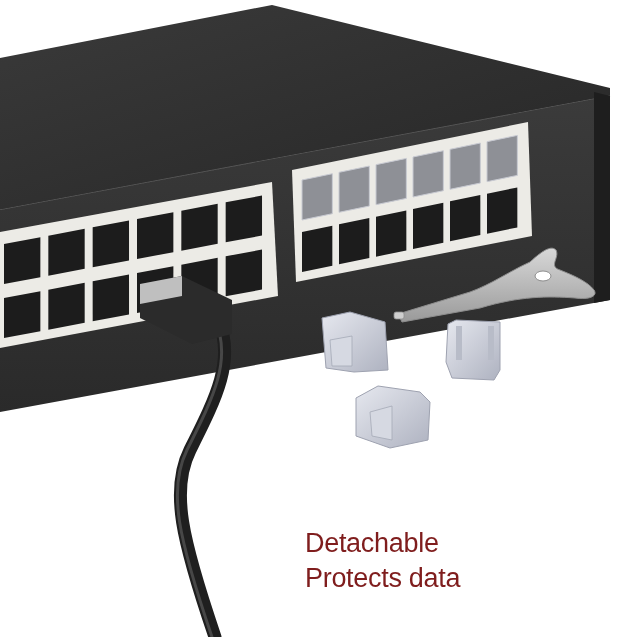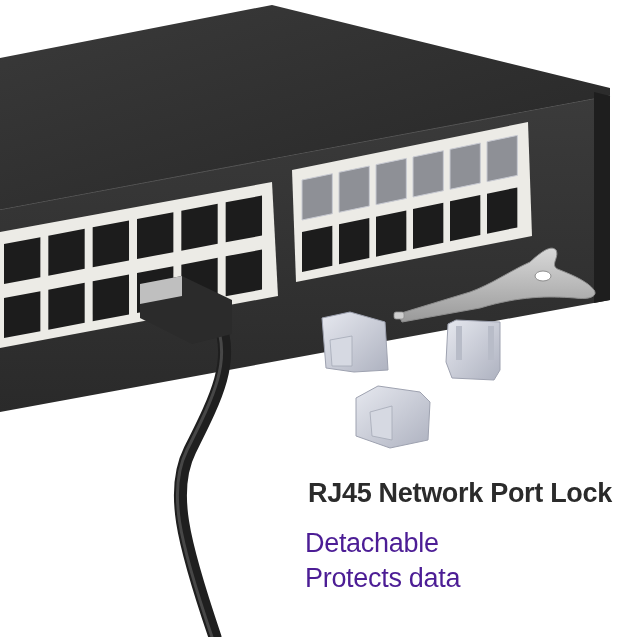--- a/index.html
+++ b/index.html
@@ -5,21 +5,21 @@
   html, body { margin: 0; padding: 0; background: #ffffff; }
   body { width: 640px; height: 637px; position: relative; overflow: hidden; font-family: "Liberation Sans", "DejaVu Sans", sans-serif; }
   #scene { position: absolute; left: 0; top: 0; width: 640px; height: 637px; }
   .caption { position: absolute; left: 0; top: 0; width: 640px; height: 637px; pointer-events: none; }
   .title {
     position: absolute; left: 308px; top: 478px;
     font-size: 27px; font-weight: bold; color: #2b2b2b; letter-spacing: -0.3px;
     white-space: nowrap;
   }
   .feature {
-    position: absolute; left: 305px; font-size: 27px; color: #4c1d95;
+    position: absolute; left: 305px; font-size: 27px; color: #7f1d1d;
     white-space: nowrap; letter-spacing: -0.3px;
   }
   .f0 { top: 528px; }
   .f1 { top: 563px; text-align: right; }
   .f2 { top: 598px; }
 </style>
 </head>
 <body>
 
 <svg id="scene" viewBox="0 0 640 637" xmlns="http://www.w3.org/2000/svg">
@@ -111,16 +111,15 @@
     <rect x="456" y="326" width="6" height="34" fill="#b8bcc8"></rect>
     <rect x="488" y="326" width="6" height="34" fill="#b8bcc8"></rect>
   </g>
   <g>
     <polygon points="356,398 378,386 420,392 430,402 428,440 390,448 356,436" fill="url(#clipGrad)" stroke="#9ea2b0" stroke-width="1"></polygon>
     <polygon points="370,412 392,406 392,440 372,436" fill="#d6d9e2" stroke="#a5a9b6" stroke-width="0.8"></polygon>
   </g>
 </svg>
 
 <div class="caption">
-  <div class="title">RJ45 Network Port Lock</div>
   <div class="feature f0">Detachable</div>
   <div class="feature f1">Protects data</div>
 </div>
 
 </body></html>

